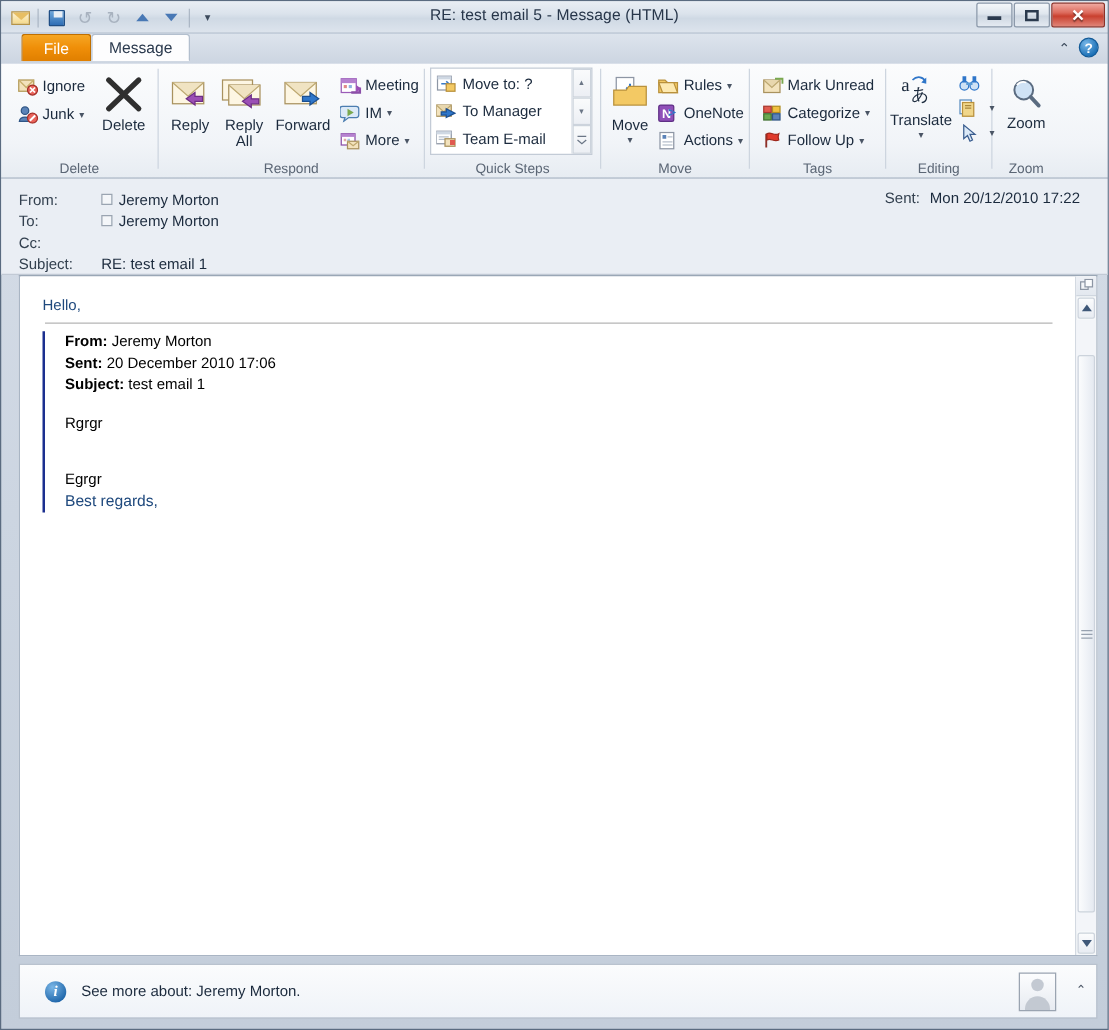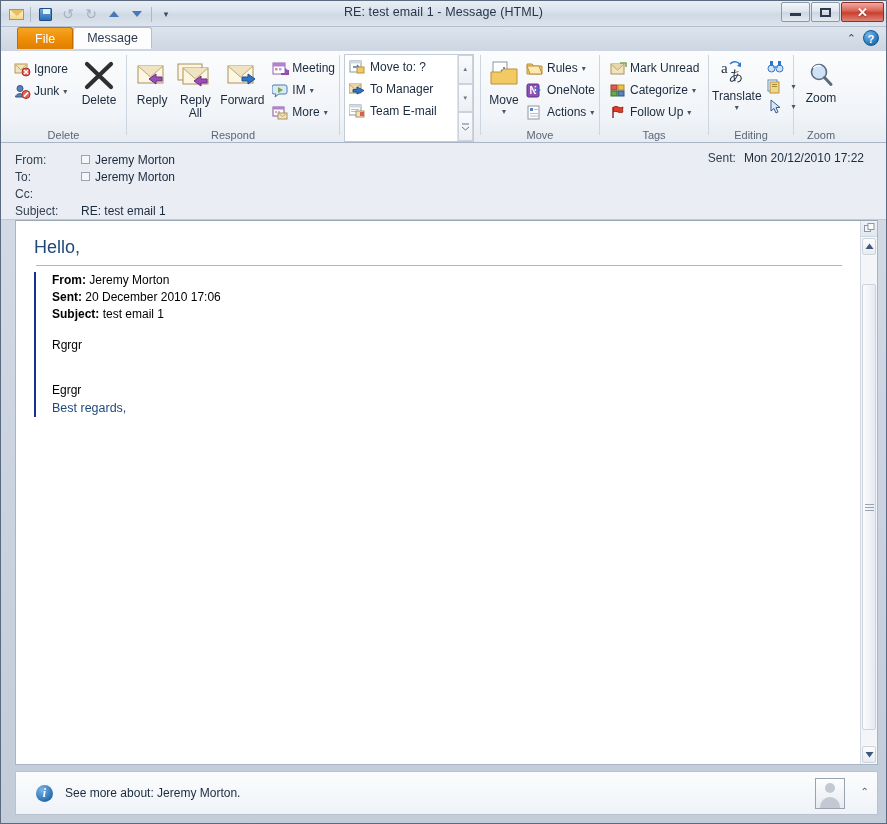--- a/index.html
+++ b/index.html
@@ -118,21 +118,21 @@
   }
   .lbtn .ico { height:34px; display:flex; align-items:center; justify-content:center; }
   .lbtn .lbl { padding-top:2px; }
   .lbtn .lbl-caret { font-size:8px; color:#4a5565; }
 
   .stack { display:flex; flex-direction:column; }
 
   
   .qs-box {
     border:1px solid #c3cbd6; background:#fff; margin:1px 0 0 4px;
-    display:flex; height:88px;text-align:center;
+    display:flex; height:70px;text-align:center;
   }
   .qs-list { display:flex; flex-direction:column; padding:1px 0; }
   .qs-item { display:flex; align-items:center; height:22px; padding:0 20px 0 3px; font-size:12px; color:#1b2a3d; white-space:nowrap;}
   .qs-item .ico { width:18px; height:16px; margin-right:4px; display:flex; align-items:center; justify-content:center;}
   .qs-scroll { width:16px; display:flex; flex-direction:column; border-left:1px solid #dde2e9; }
   .qs-arrow { flex:1; display:flex; align-items:center; justify-content:center;
     background:linear-gradient(to bottom,#fafbfc,#eceff4);
     border:1px solid #ccd3dc; margin:0; font-size:7px; color:#6b7686; }
 
   
@@ -156,21 +156,21 @@
   
   #bodywrap {
     flex:1; position:relative; margin:0 8px 0 14px;
     background:#fff; border:1px solid #a9b5c4; border-top:1px solid #9aa7b6;
     display:flex; overflow:hidden;
   }
   #bodycontent {
     flex:1; padding:16px 18px 10px 18px; overflow:hidden;
     font-size:12px; color:#1b2a3d;
   }
-  .greeting { color:#1f497d; font-size:18px; margin:0 0 14px 0; }
+  .greeting { color:#1f497d; font-size:12px; margin:0 0 14px 0; }
   .quoted {
     border-left:2px solid #1b2f8f; padding:0 0 0 16px; margin:0;
     position:relative;
   }
   .quoted-rule {
     position:absolute; left:0; right:0; top:-7px; height:1px; background:#b5b5b5;
   }
   .q-hdr { font-family:"Liberation Sans", sans-serif; font-size:12px; line-height:17px; color:#000; }
   .q-hdr b { font-weight:bold; }
   .q-plain { font-size:12px; color:#000; line-height:17px; }
@@ -263,21 +263,21 @@
         </div>
       <div class="qat-btn">
           <span class="tri-up"></span>
         </div>
       <div class="qat-btn">
           <span class="tri-dn"></span>
         </div>
       <div class="qat-sep"></div>
       <div class="qat-btn" style="font-size:9px;color:#3c4a5c;">▾</div>
     </div>
-    <div class="title-text">RE: test email 1  -  Message (HTML)</div>
+    <div class="title-text">RE: test email 5  -  Message (HTML)</div>
     <div id="winbtns">
       <div class="winbtn">
           <div class="min-glyph"></div>
         </div>
       <div class="winbtn">
           <div class="max-glyph"></div>
         </div>
       <div class="winbtn close">
         <span class="glyph">✕</span>
       </div>

